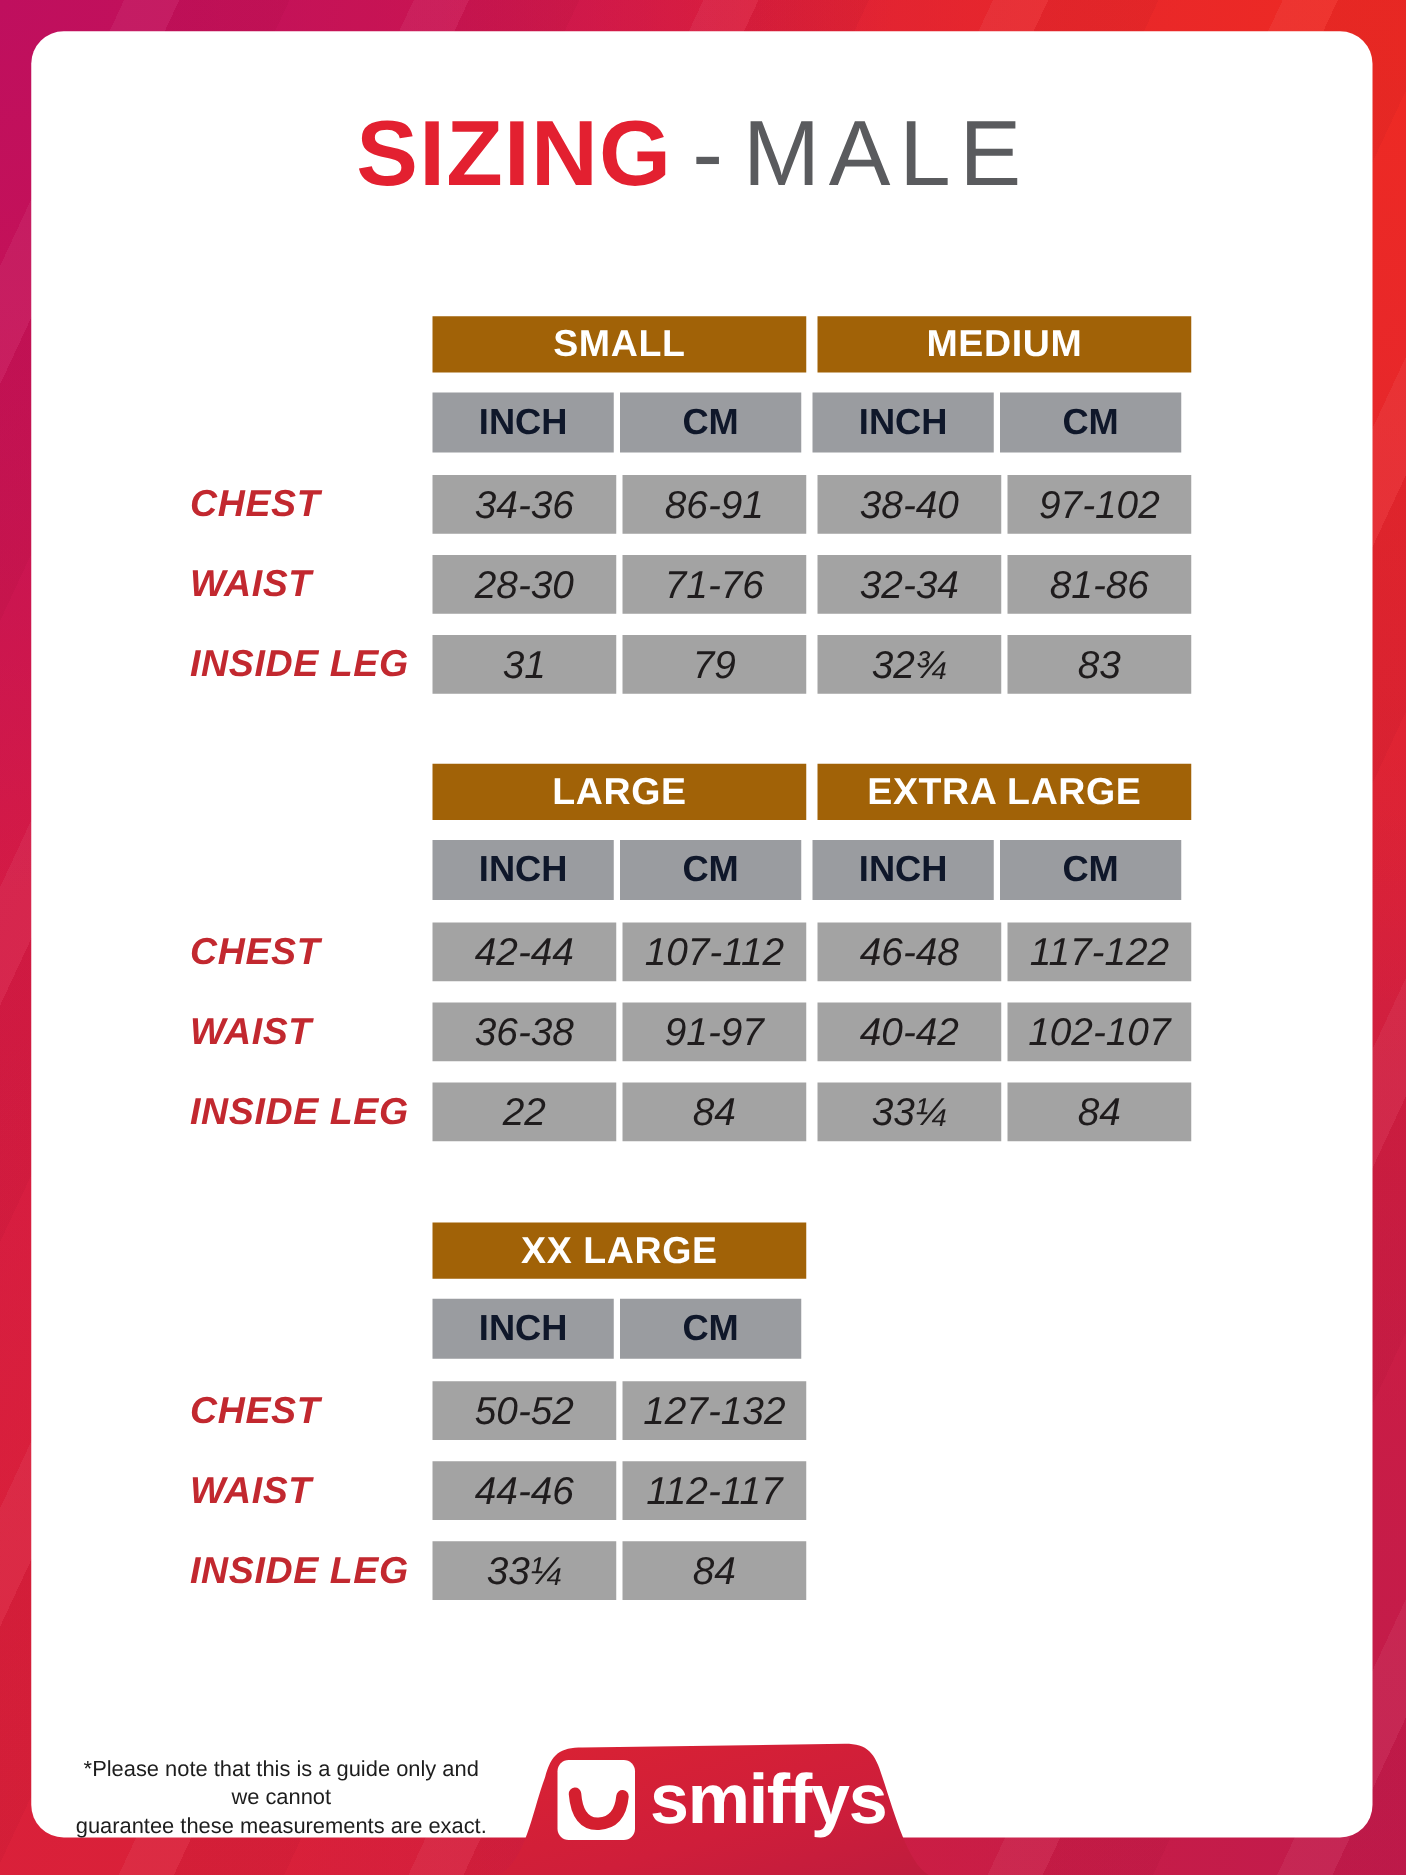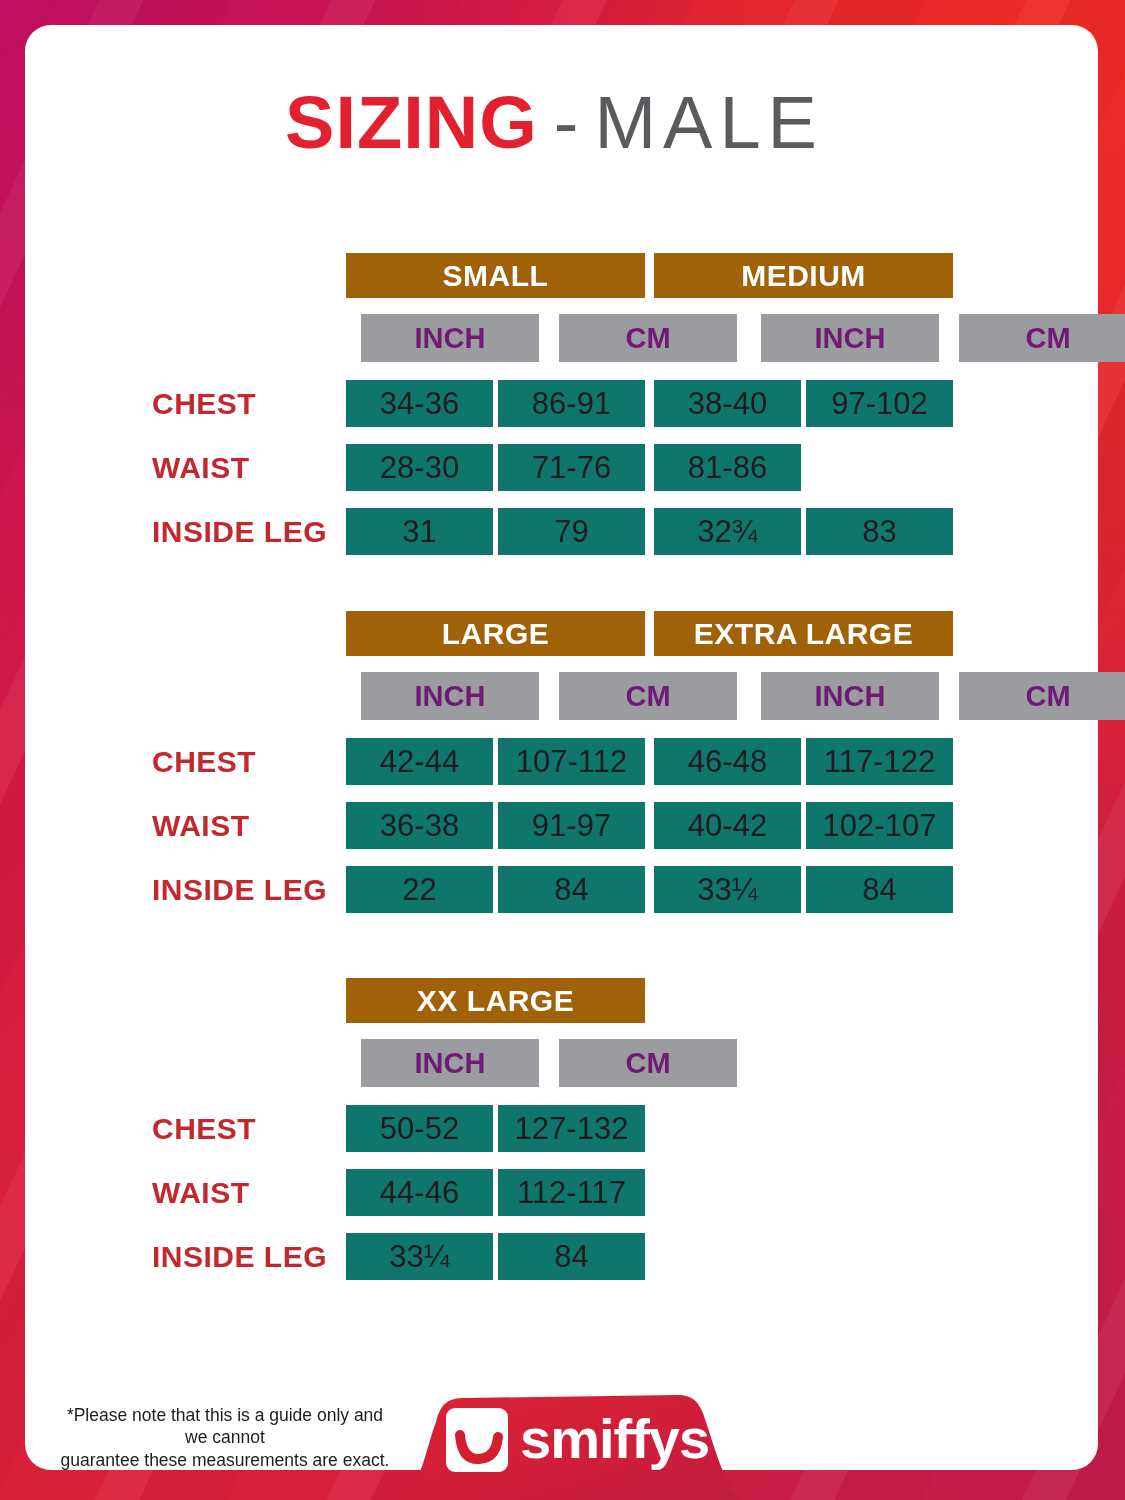--- a/index.html
+++ b/index.html
@@ -26,26 +26,26 @@
   .t-gray{color:#5a5b5e;font-weight:400;letter-spacing:7px;}
   
   .size-table{position:absolute;left:346px;}
   .band-row{display:flex;margin-bottom:16px;}
   .size-band{
     width:299px;height:45px;background:#a16207;color:#fff;font-weight:bold;font-size:30px;
     display:flex;align-items:center;justify-content:center;letter-spacing:0.5px;
   }
   .unit-row{display:flex;margin-bottom:18px;}
   .unit-cell{
-    width:178px;height:48px;background:#9a9ca0;color:#701a75;font-weight:bold;font-size:29px;
-    display:flex;align-items:center;justify-content:center;margin-left:15px;
+    width:145px;height:48px;background:#9a9ca0;color:#0f172a;font-weight:bold;font-size:29px;
+    display:flex;align-items:center;justify-content:center;
   }
-  .data-row{display:flex;margin-bottom:17px;position:relative;}
+  .data-row{display:flex;margin-bottom:17px;position:relative;font-style:italic;}
   .value-cell{
-    width:147px;height:47px;background:#0f766e;color:#1f1c1d;font-size:31px;
+    width:147px;height:47px;background:#a3a3a3;color:#1f1c1d;font-size:31px;
     display:flex;align-items:center;justify-content:center;
   }
   .in-gap{margin-right:5px;}
   .group-gap{margin-right:9px;}
   .row-label{
     position:absolute;left:-194px;width:190px;height:47px;display:flex;align-items:center;
     color:#c2282f;font-weight:bold;font-size:30px;letter-spacing:0.5px;white-space:nowrap;
   }
   
   .note{
@@ -87,20 +87,21 @@
         <div class="row-label">CHEST</div>
         <div class="value-cell in-gap">34-36</div>
         <div class="value-cell group-gap">86-91</div>
         <div class="value-cell in-gap">38-40</div>
         <div class="value-cell">97-102</div>
       </div>
       <div class="data-row">
         <div class="row-label">WAIST</div>
         <div class="value-cell in-gap">28-30</div>
         <div class="value-cell group-gap">71-76</div>
+        <div class="value-cell in-gap">32-34</div>
         <div class="value-cell">81-86</div>
       </div>
       <div class="data-row">
         <div class="row-label">INSIDE LEG</div>
         <div class="value-cell in-gap">31</div>
         <div class="value-cell group-gap">79</div>
         <div class="value-cell in-gap">32¾</div>
         <div class="value-cell">83</div>
       </div>
     </div>

